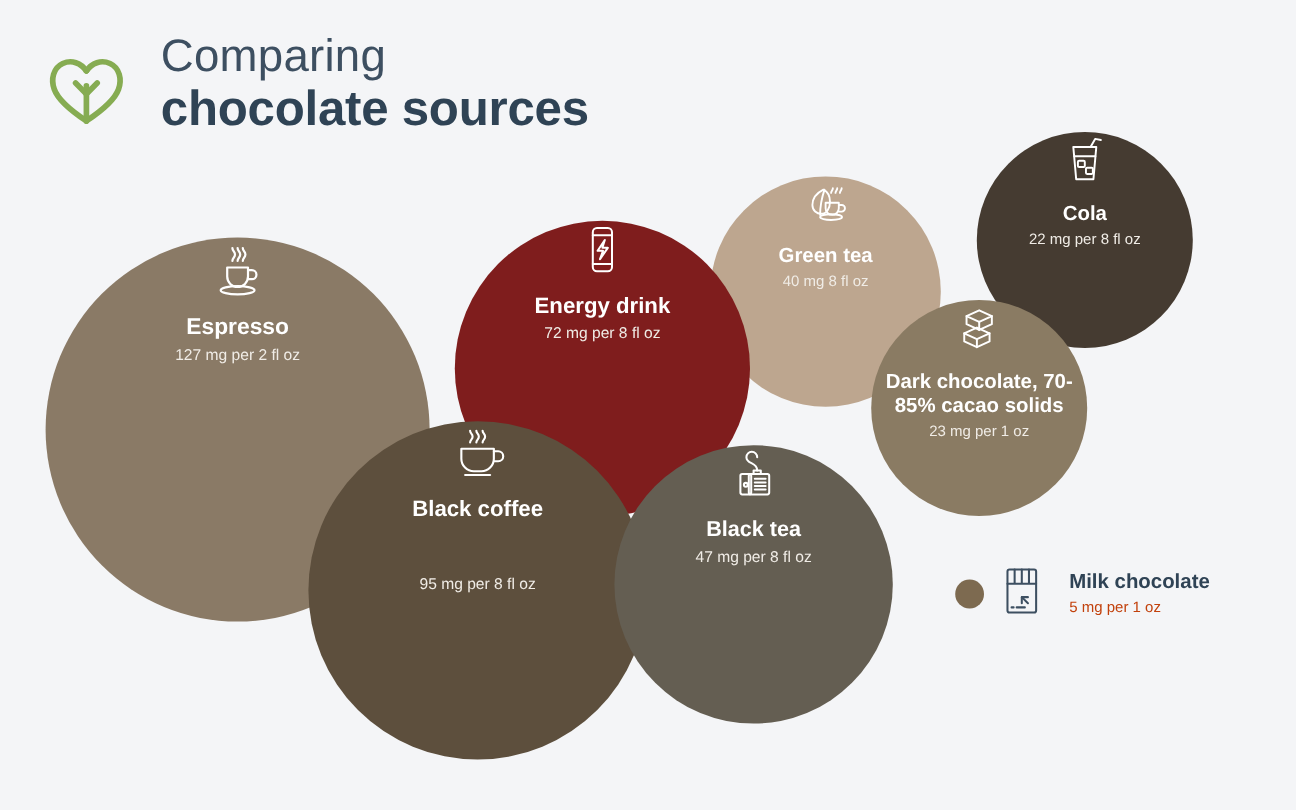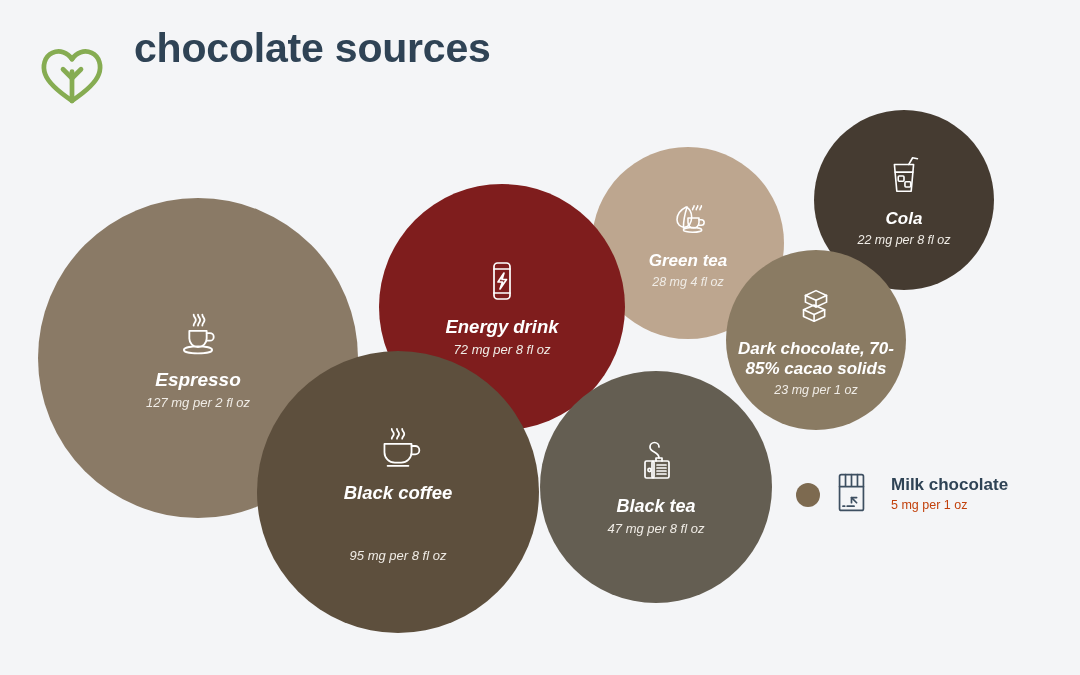--- a/index.html
+++ b/index.html
@@ -56,24 +56,23 @@
     display: block;
   }
 
   
   .bubble {
     position: absolute;
     border-radius: 50%;
     display: flex;
     flex-direction: column;
     align-items: center;
-    justify-content: center;
+    justify-content: flex-start;
     text-align: center;
     box-sizing: border-box;
-    font-style: italic;
   }
   .bubble .bicon {
     display: block;
     margin-bottom: 7px;
   }
   .bubble .blabel {
     color: #ffffff;
     font-weight: bold;
     line-height: 1.18;
     padding: 0 6px;
@@ -132,38 +131,39 @@
     <div class="logo">
       <svg viewBox="0 0 64 64" width="72" height="72" fill="none" stroke="#86ac52" stroke-width="4.2" stroke-linecap="round" stroke-linejoin="round">
         <path d="M32 17c-4-6-11-8.5-17.5-5.5C7.5 14.8 5.5 23 8.2 30.5 11 38.4 20 46 32 54"></path>
         <path d="M32 17c4-6 11-8.5 17.5-5.5C56.5 14.8 58.5 23 55.8 30.5 53 38.4 44 46 32 54"></path>
         <path d="M32 54V28"></path>
         <path d="M32 34l-8-8"></path>
         <path d="M32 34l8-8"></path>
       </svg>
     </div>
     <div class="title-block">
+      <span class="title-line1">Comparing</span>
       <span class="title-line2">chocolate sources</span>
     </div>
   </div>
 
   <div id="bubble-layer">
       <div class="bubble" style="left: 592px; top: 147px; width: 192px; height: 192px; background: rgb(189, 166, 143); z-index: 1;">
         <span class="bicon"><svg viewBox="0 0 48 48" width="44" height="44" fill="none" stroke="#ffffff" stroke-width="1.7" stroke-linecap="round" stroke-linejoin="round">
             <path d="M24 24h12v5a6 6 0 0 1-6 6 6 6 0 0 1-6-6z"></path>
             <path d="M36 26h2.6a3 3 0 0 1 0 6H36"></path>
             <ellipse cx="29" cy="37" rx="10" ry="2.6"></ellipse>
             <path d="M22 12c-6 3-10 8-10 14 0 5 4 8 8 8 5 0 8-5 8-11 0-5-2-9-6-11z"></path>
             <path d="M19 35c0-9 2-17 4-23"></path>
             <path d="M29 15c0-2 1.6-2.2 1.6-4.2"></path>
             <path d="M33 15c0-2 1.6-2.2 1.6-4.2"></path>
             <path d="M37 15c0-2 1.6-2.2 1.6-4.2"></path>
           </svg></span>
         <span class="blabel" style="font-size: 17px;">Green tea</span>
-        <span class="bvalue" style="font-size: 12.5px;">28 mg 4 fl oz</span>
+        <span class="bvalue" style="font-size: 12.5px;">40 mg 8 fl oz</span>
       </div>
       <div class="bubble" style="left: 814px; top: 110px; width: 180px; height: 180px; background: rgb(69, 59, 49); z-index: 2;">
         <span class="bicon"><svg viewBox="0 0 48 48" width="46" height="46" fill="none" stroke="#ffffff" stroke-width="1.7" stroke-linecap="round" stroke-linejoin="round">
             <path d="M14 13h20l-2.5 28h-15z"></path>
             <path d="M14.8 21h18.4"></path>
             <path d="M29 13l4-7 5 1"></path>
             <rect x="18" y="25" width="6" height="5.5" rx="1"></rect>
             <rect x="25" y="31" width="6" height="5.5" rx="1"></rect>
           </svg></span>
         <span class="blabel" style="font-size: 17px;">Cola</span>
@@ -207,21 +207,21 @@
             <path d="M11 22h26v8a10 10 0 0 1-10 10h-6a10 10 0 0 1-10-10z"></path>
             <path d="M37 24h3.5a4 4 0 0 1 0 8H37"></path>
             <path d="M14 43h20"></path>
             <path d="M18 17c0-2.2 2-2.4 2-4.6S18 9.8 18 7.6"></path>
             <path d="M23 17c0-2.2 2-2.4 2-4.6S23 9.8 23 7.6"></path>
             <path d="M28 17c0-2.2 2-2.4 2-4.6S28 9.8 28 7.6"></path>
           </svg></span>
         <span class="blabel" style="font-size: 18.5px;">Black coffee</span>
         <span class="bvalue" style="font-size: 13px; margin-top: 44px;">95 mg per 8 fl oz</span>
       </div>
-      <div class="bubble" style="left: 540px; top: 371px; width: 232px; height: 232px; background: rgb(100, 94, 82); z-index: 7;">
+      <div class="bubble" style="left: 512px; top: 371px; width: 232px; height: 232px; background: rgb(100, 94, 82); z-index: 7;">
         <span class="bicon"><svg viewBox="0 0 48 48" width="48" height="48" fill="none" stroke="#ffffff" stroke-width="1.7" stroke-linecap="round" stroke-linejoin="round">
             <rect x="20" y="24" width="17" height="17" rx="1.5"></rect>
             <rect x="13" y="24" width="9" height="17" rx="1.5"></rect>
             <circle cx="17.5" cy="33" r="1.6"></circle>
             <path d="M24 24v-3h6v3"></path>
             <path d="M27 21c0-7-9-5-9-11a4.5 4.5 0 0 1 9 0"></path>
             <path d="M25 28h9M25 31h9M25 34h9M25 37h9"></path>
           </svg></span>
         <span class="blabel" style="font-size: 18px;">Black tea</span>
         <span class="bvalue" style="font-size: 13px;">47 mg per 8 fl oz</span>

